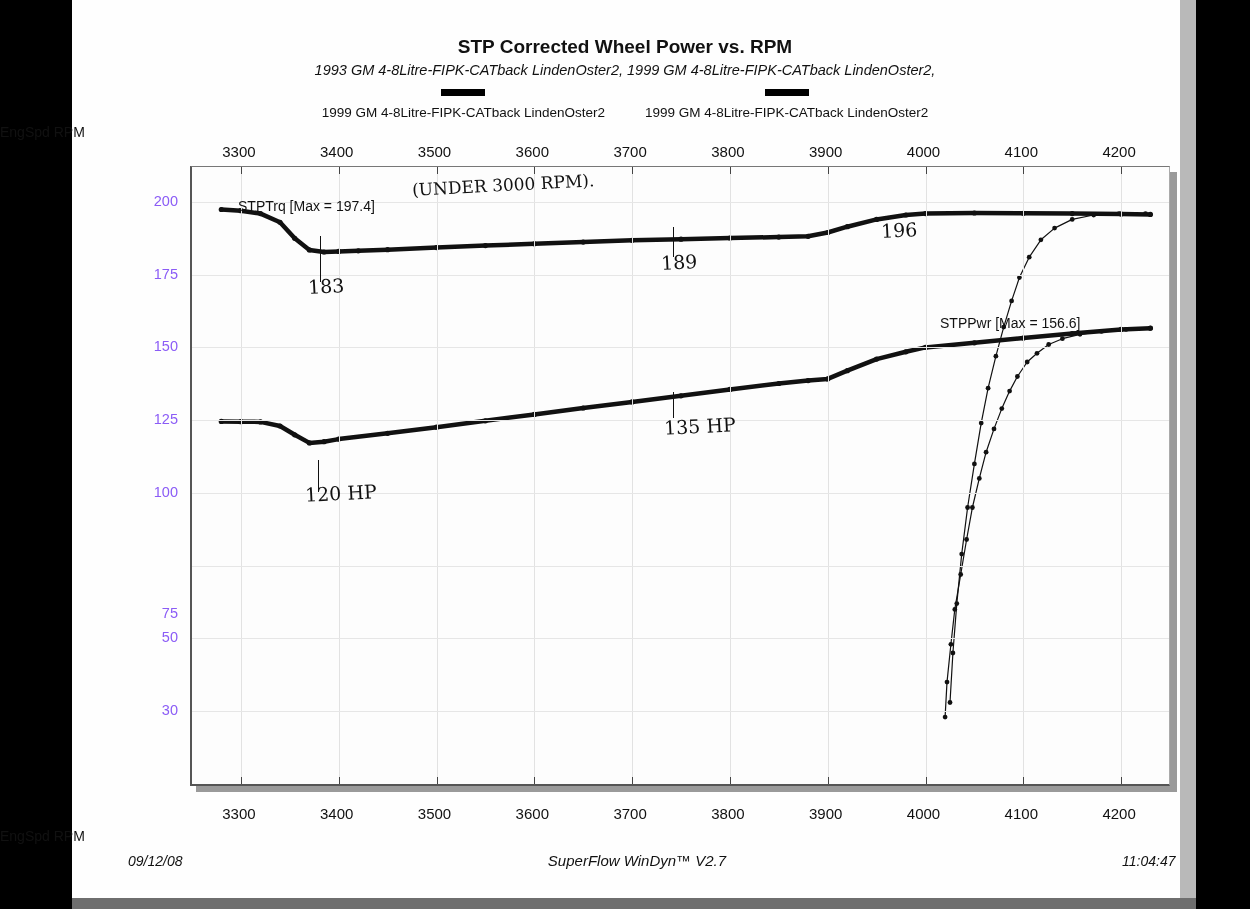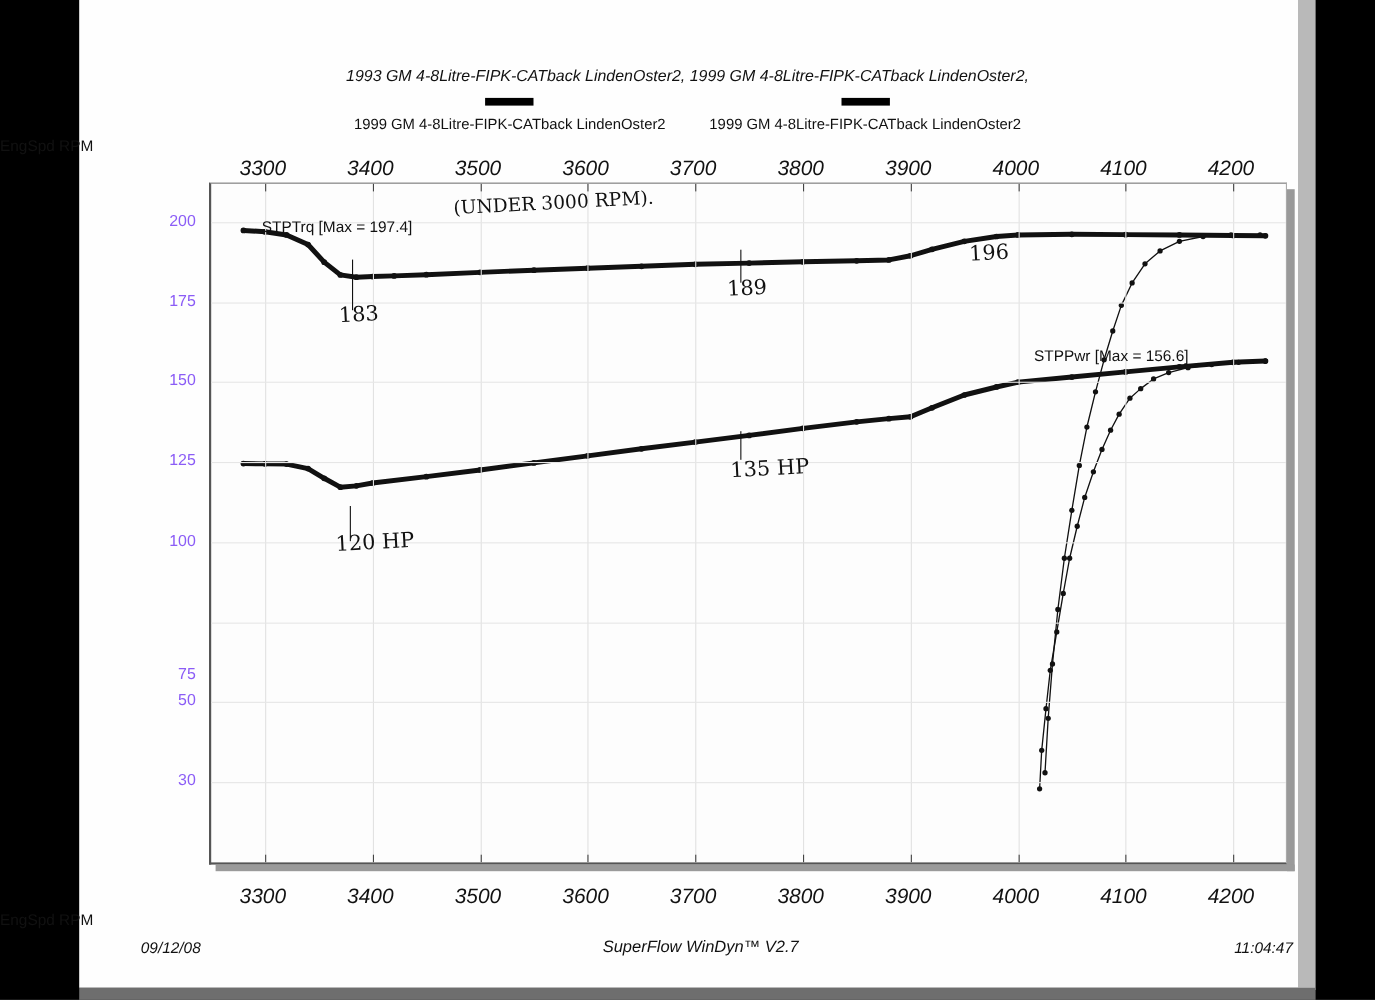--- a/index.html
+++ b/index.html
@@ -133,24 +133,23 @@
   }
   .gridline-h {
     position: absolute;
     left: 0;
     height: 1px;
     width: 100%;
     background: #e6e6e6;
   }
   .tick-x-top, .tick-x-bottom {
     position: absolute;
-    font-size: 19px;
+    font-size: 15px;
     color: #111;
     transform: translateX(-50%);
-    font-style: italic;
   }
   .tick-y {
     position: absolute;
     font-size: 14.5px;
     color: #8b5cf6;
     text-align: right;
     transform: translateY(-50%);
   }
   .tick-mark-top {
     position: absolute;
@@ -200,20 +199,21 @@
   svg { display: block; }
 </style>
 </head>
 <body>
 
 <div id="page">
   <div id="sheet"></div>
   <div id="sheet-edge-right"></div>
   <div id="sheet-edge-bottom"></div>
 
+  <div class="hdr-title" style="top:36px;">STP Corrected Wheel Power vs. RPM</div>
   <div class="hdr-sub" style="top:62px;">1993 GM 4-8Litre-FIPK-CATback LindenOster2, 1999 GM 4-8Litre-FIPK-CATback LindenOster2,</div>
 
   <div class="legend-row" style="top:105px;">
     <span class="legend-item">
       <span class="legend-swatch"></span>
       <span>1999 GM 4-8Litre-FIPK-CATback LindenOster2</span>
     </span>
     <span class="legend-item">
       <span class="legend-swatch"></span>
       <span>1999 GM 4-8Litre-FIPK-CATback LindenOster2</span>

